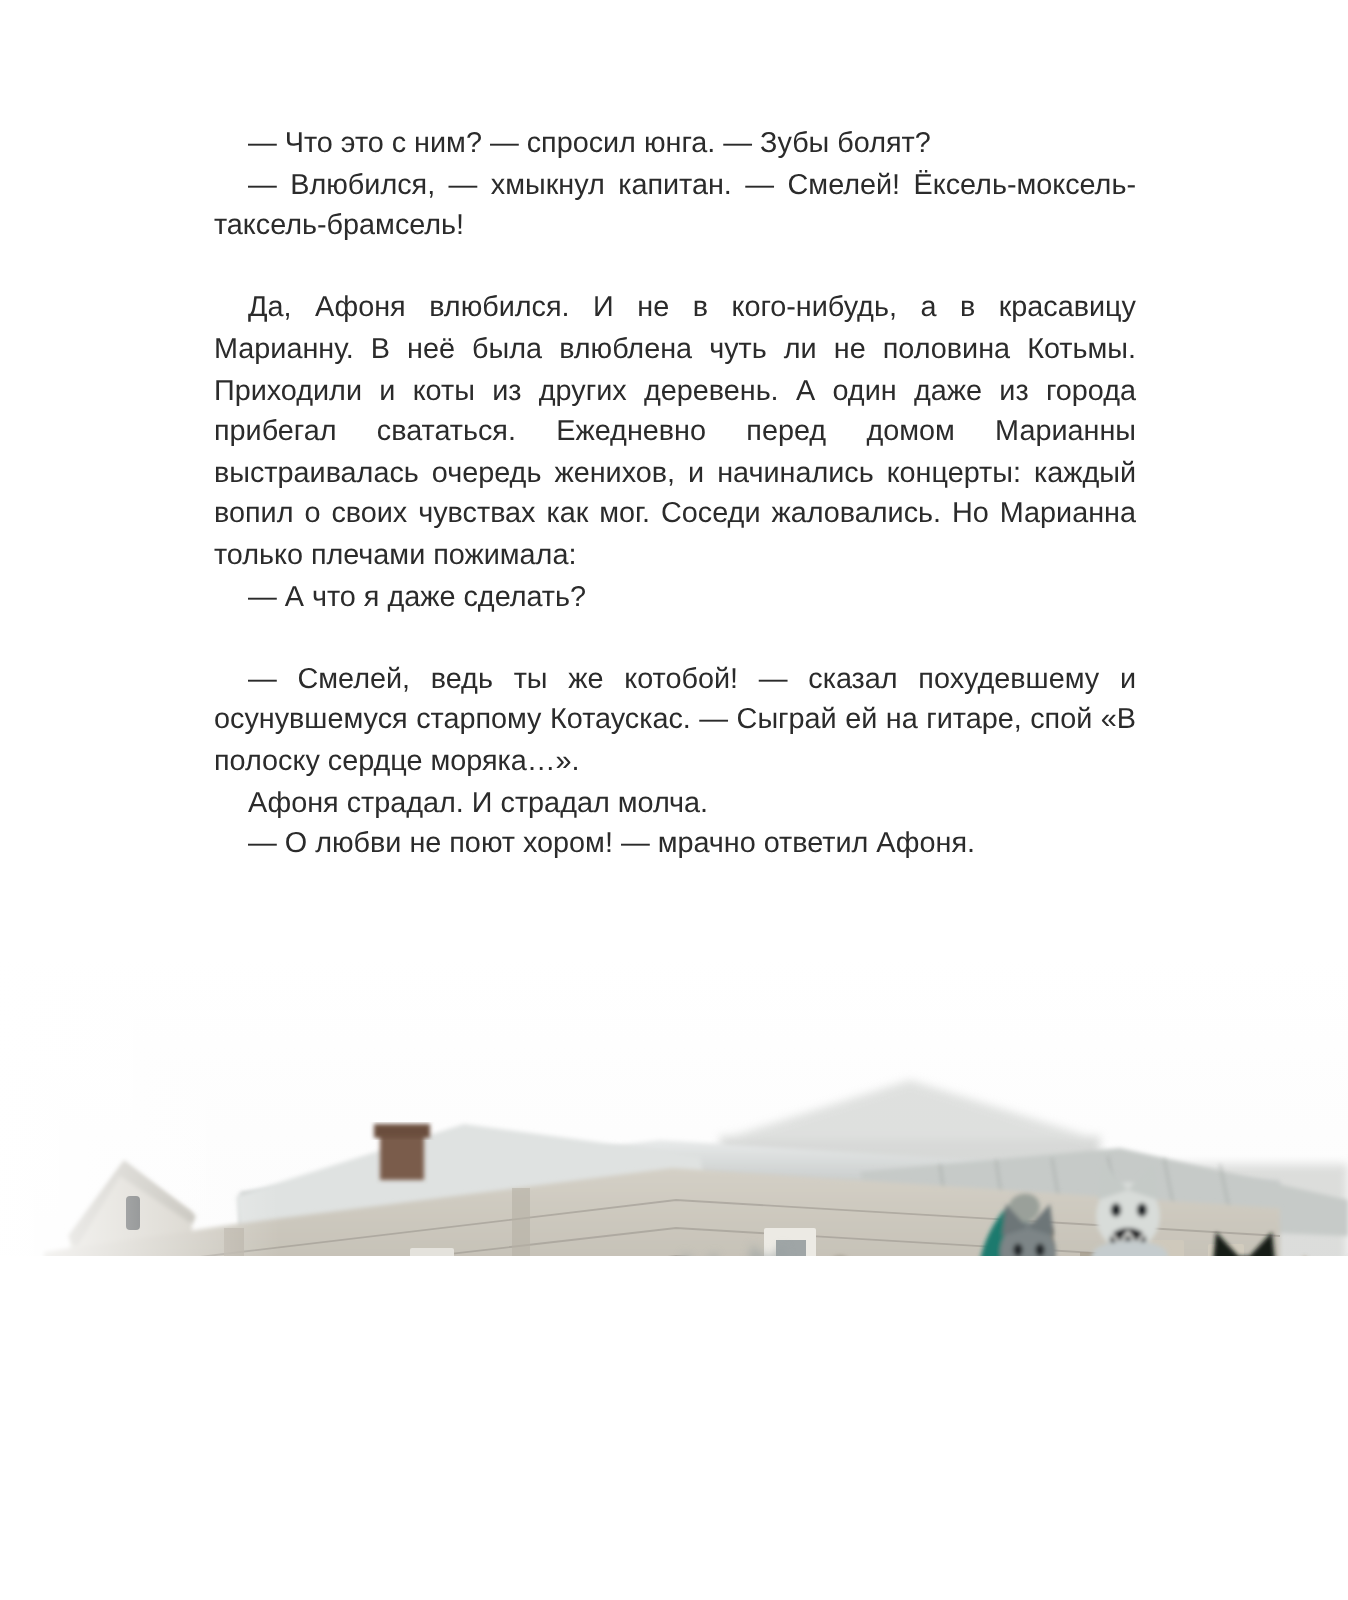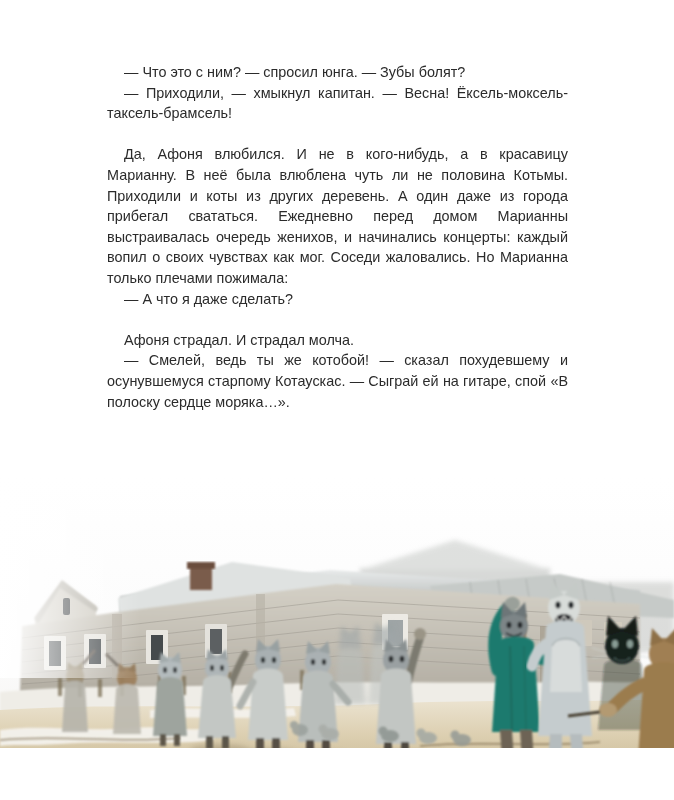--- a/index.html
+++ b/index.html
@@ -8,21 +8,21 @@
     padding: 0;
     background: #ffffff;
   }
   body {
     font-family: "Liberation Sans", "DejaVu Sans", sans-serif;
   }
 
   .page {
     position: relative;
     width: 674px;
-    height: 748px;
+    height: 628px;
     overflow: hidden;
     background: #ffffff;
     margin: 0 auto;
   }
 
   
   .text-block {
     position: absolute;
     left: 107px;
     top: 62px;
@@ -59,34 +59,35 @@
 </style>
 </head>
 <body>
 
 <div class="page">
 
   <div class="text-block">
 
     <p class="para indent noj">— Что это с ним? — спросил юнга. — Зубы болят?</p>
 
-    <p class="para indent">— Приходили, — хмыкнул капитан. — Весна! Ёксель-моксель-таксель-брамсель!</p>
+    <p class="para indent">— Влюбился, — хмыкнул капитан. — Смелей! Ёксель-моксель-таксель-брамсель!</p>
 
     <div class="gap-md"></div>
 
     <p class="para indent">Да, Афоня влюбился. И не в кого-нибудь, а в красавицу Марианну. В неё была влюблена чуть ли не половина Котьмы. Приходили и коты из других деревень. А один даже из города прибегал свататься. Ежедневно перед домом Марианны выстраивалась очередь женихов, и начинались концерты: каждый вопил о своих чувствах как мог. Соседи жаловались. Но Марианна только плечами пожимала:</p>
 
     <p class="para indent noj">— А что я даже сделать?</p>
 
     <div class="gap-md"></div>
 
+    <p class="para indent">— Смелей, ведь ты же котобой! — сказал похудевшему и осунувшемуся старпому Котаускас. — Сыграй ей на гитаре, спой «В полоску сердце моряка…».</p>
+
     <p class="para indent noj">Афоня страдал. И страдал молча.</p>
 
-    <p class="para indent">— Смелей, ведь ты же котобой! — сказал похудевшему и осунувшемуся старпому Котаускас. — Сыграй ей на гитаре, спой «В полоску сердце моряка…».</p>
-
+    <p class="para indent noj">— О любви не поют хором! — мрачно ответил Афоня.</p>
 
   </div>
 
   <div class="illustration">
     <svg viewBox="0 0 674 322" xmlns="http://www.w3.org/2000/svg">
       <defs>
         <linearGradient id="skyGrad" x1="0" y1="0" x2="0" y2="1">
           <stop offset="0" stop-color="#ffffff"></stop>
           <stop offset="0.55" stop-color="#fbfbfb"></stop>
           <stop offset="1" stop-color="#f3f1ec"></stop>

